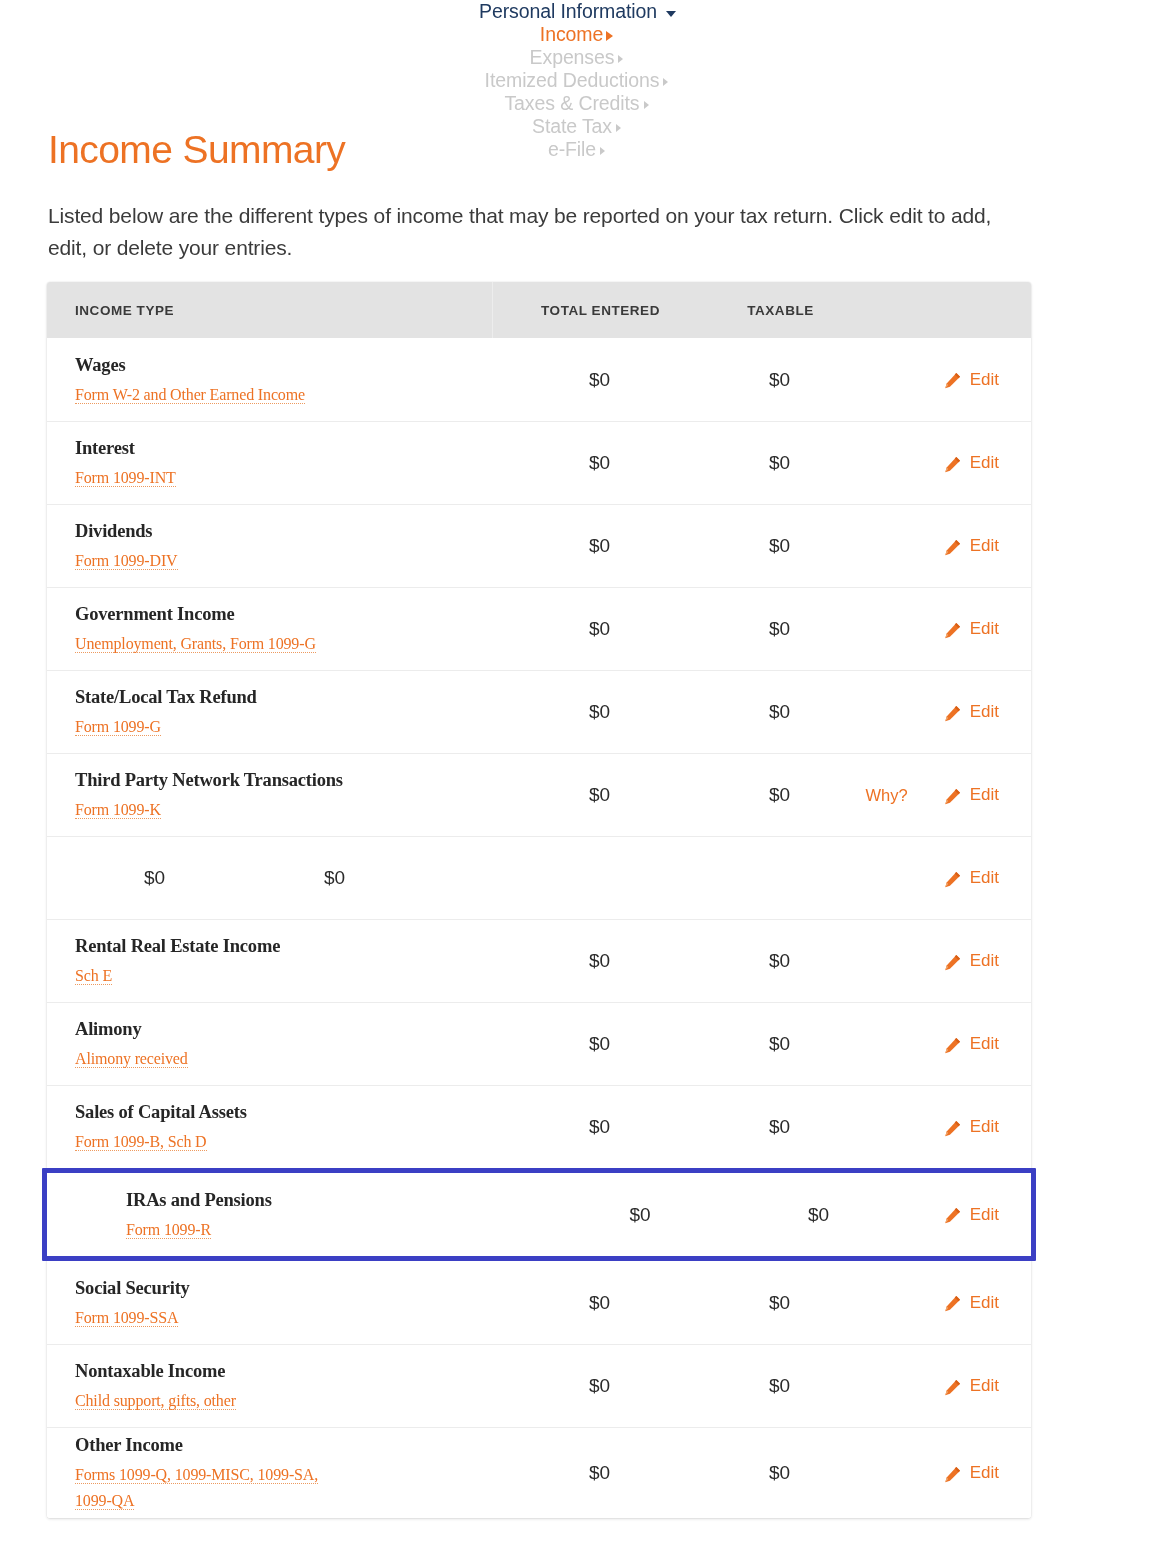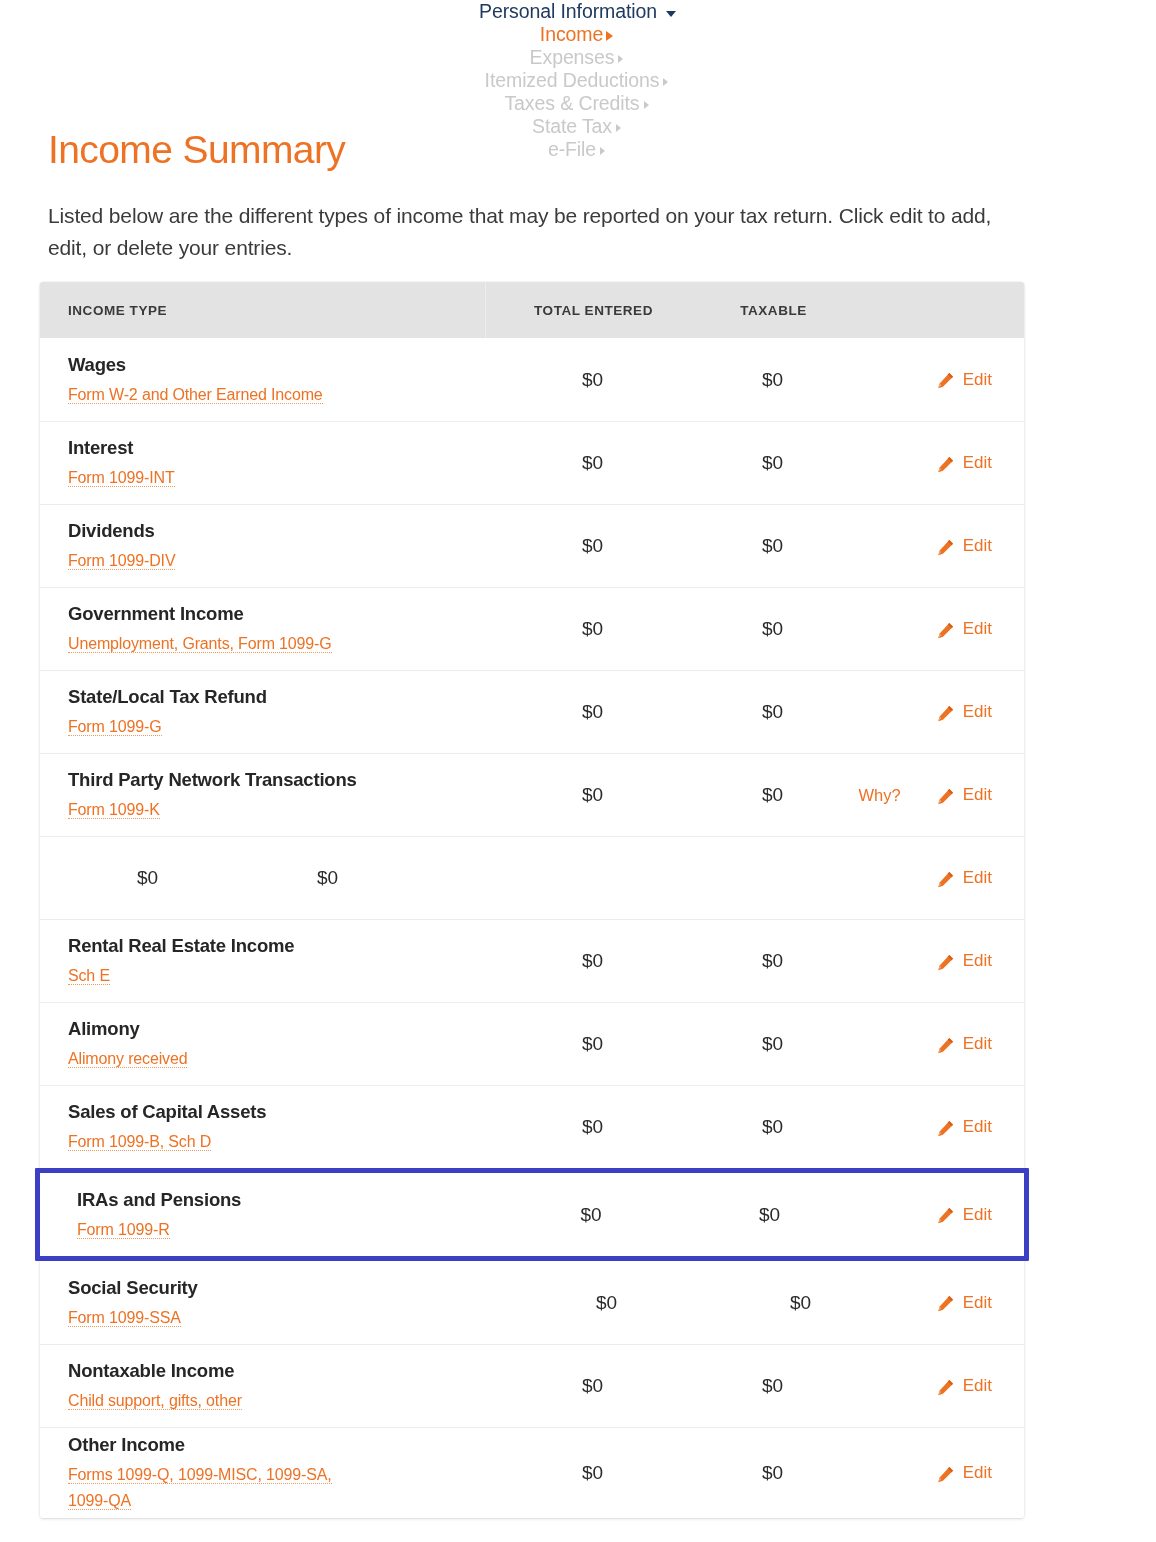--- a/index.html
+++ b/index.html
@@ -95,21 +95,21 @@
     width: 960px;
     font-size: 21px;
     line-height: 32px;
     color: #3b3b3b;
     letter-spacing: -0.15px;
   }
 
   
   .card {
     position: absolute;
-    left: 40px;
+    left: 47px;
     top: 282px;
     width: 984px;
     background: #ffffff;
     border-radius: 3px;
     box-shadow: 0 1px 3px rgba(0,0,0,0.14), 0 0 0 0.5px rgba(0,0,0,0.04);
     overflow: visible;
   }
 
   .thead {
     display: flex;
@@ -147,29 +147,30 @@
 
   .trow.highlight {
     border: 5px solid #3b3fc4;
     border-radius: 1px;
     margin-left: -5px;
     margin-right: -5px;
     width: calc(100% + 10px);
     z-index: 3;
     min-height: 93px;
   }
-  .trow.highlight + .trow { border-top: none; gap: 14px; }
+  .trow.highlight + .trow { border-top: none; }
 
   .cell-type {
     width: 445px;
     padding-left: 28px;
     padding-top: 4px;
     padding-bottom: 4px;
-  }
-  .trow.highlight .cell-type { padding-left: 37px; }
+    font-family: Liberation Serif, serif;
+  }
+  .trow.highlight .cell-type { padding-left: 37px; margin-left: 42px; }
   .row-title {
     font-size: 18.5px;
     font-weight: 700;
     color: #262626;
     letter-spacing: -0.2px;
     line-height: 26px;
     margin-bottom: 4px;
   }
   .row-sub {
     font-size: 16px;

